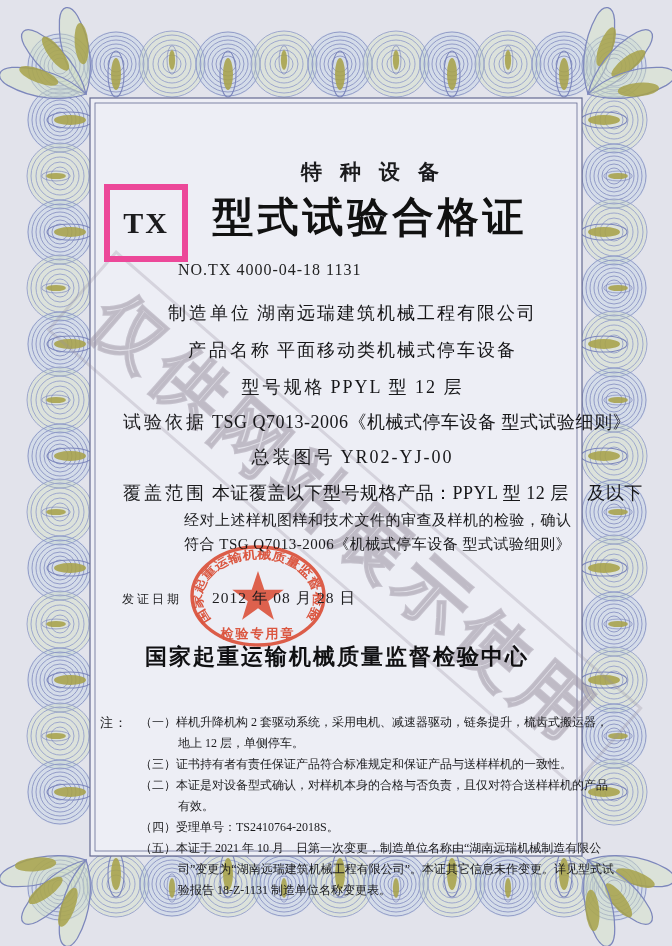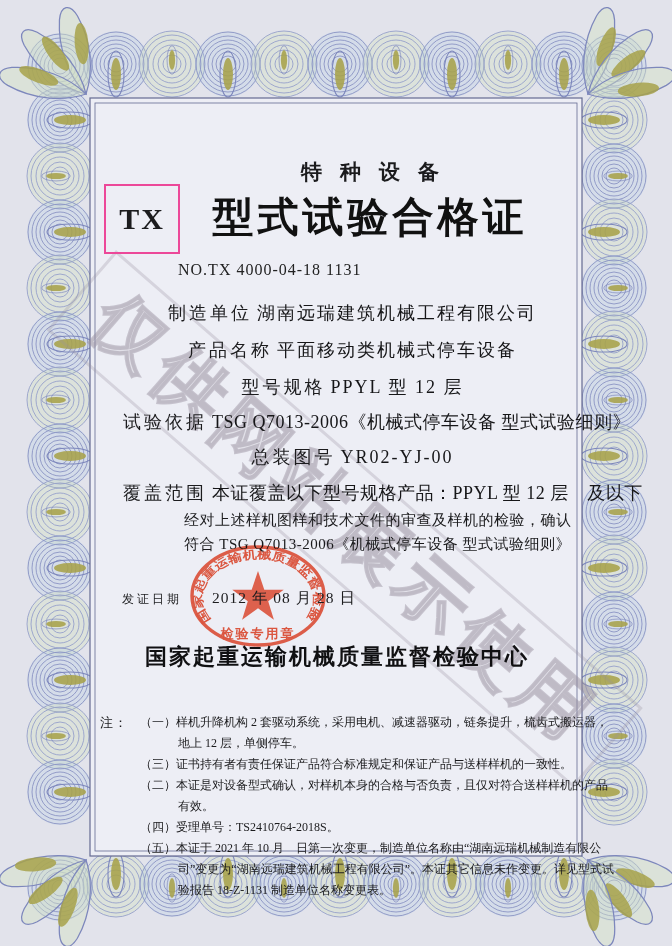--- a/index.html
+++ b/index.html
@@ -21,21 +21,21 @@
     -webkit-text-stroke:2px rgba(150,142,158,0.45);
     border:3px solid rgba(150,142,158,0.28);
     padding:14px 26px;line-height:1;
     pointer-events:none;
   }
 
   .content{position:absolute;inset:0;z-index:2;}
 
   .tx-box{
     position:absolute;left:104px;top:184px;width:72px;height:66px;
-    border:2px solid #ec4899;display:flex;align-items:center;justify-content:center;
+    border:6px solid #ec4899;display:flex;align-items:center;justify-content:center;
     font-size:30px;font-weight:bold;letter-spacing:2px;background:transparent;
   }
   .title-block{position:absolute;left:178px;top:158px;width:384px;text-align:center;}
   .title-small{font-size:21px;font-weight:600;letter-spacing:18px;text-indent:18px;color:#1b1b1d;}
   .title-large{font-size:41px;font-weight:bold;letter-spacing:4px;margin-top:4px;color:#111;}
   .serial{position:absolute;left:178px;top:261px;width:384px;text-align:left;
           font-size:16px;letter-spacing:1px;color:#222;}
 
   .field-row{position:absolute;left:122px;width:460px;height:24px;white-space:nowrap;text-align:center;}
   .field-label{display:inline-block;width:86px;font-size:18px;letter-spacing:3px;color:#1c1c1e;}

